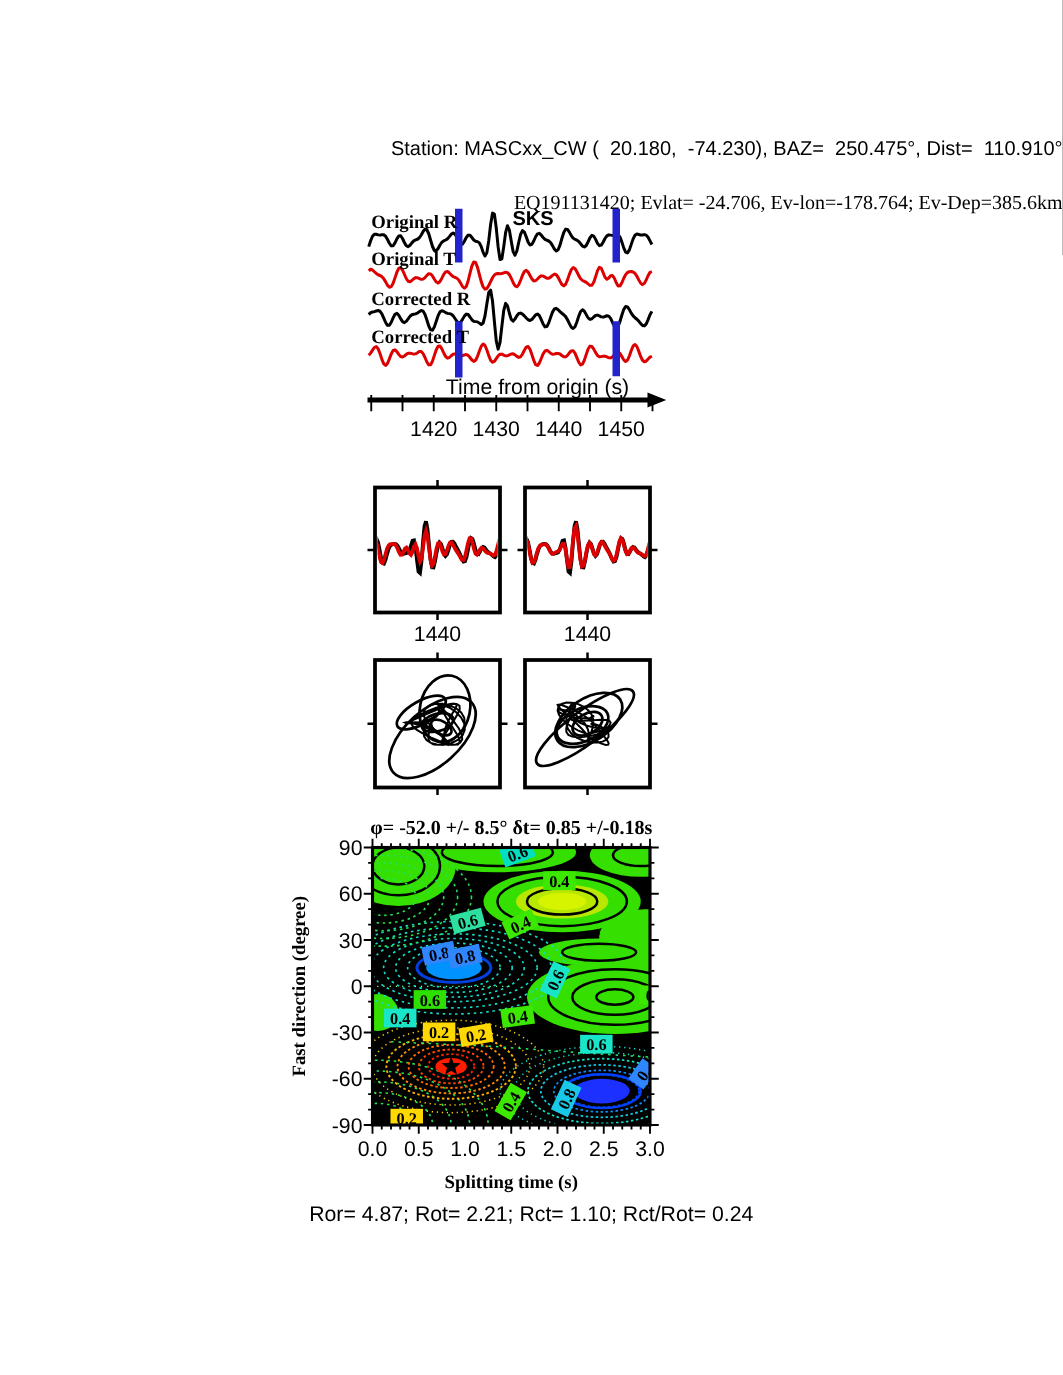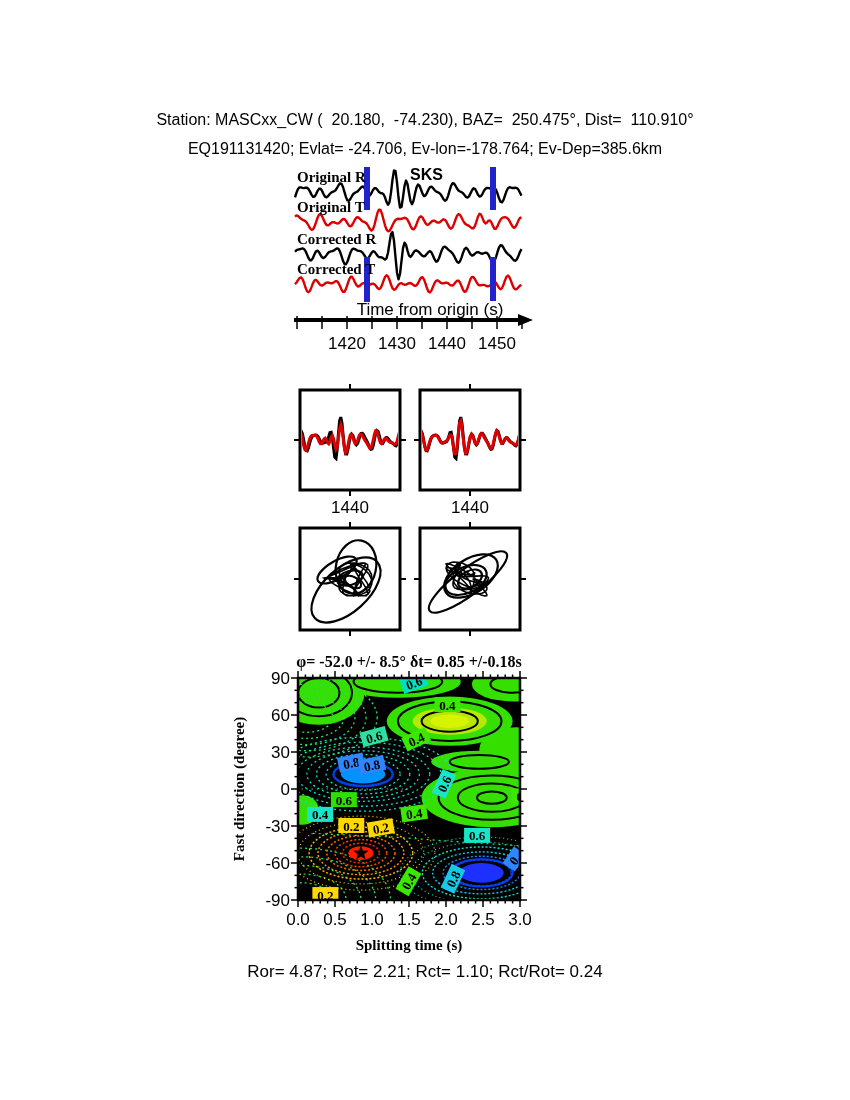--- a/index.html
+++ b/index.html
@@ -1,33 +1,33 @@
 <!DOCTYPE html>
 <html><head>
 <meta charset="utf-8">
 <style>
   html,body{margin:0;padding:0;background:#888;}
   #page{position:relative;width:850px;height:1100px;background:#ffffff;overflow:hidden;
         font-family:"Liberation Sans",sans-serif;margin:0 auto;}
-  .hline{position:absolute;left:0;width:100%;text-align:center;color:#000;
+  .hline{position:absolute;left:0;width:100%;text-align:right;color:#000;
          white-space:pre;font-size:16px;}
   .svgabs{position:absolute;}
   .footer{position:absolute;left:0;width:100%;text-align:center;color:#000;
           font-size:17px;white-space:pre;}
   text{fill:#000;}
   .sans{font-family:"Liberation Sans",sans-serif;}
   .serifb{font-family:"Liberation Serif",serif;font-weight:bold;}
 </style>
 </head>
 <body>
 
 <div id="page">
 
   <div class="hline" style="top:111px;">Station: MASCxx_CW (  20.180,  -74.230), BAZ=  250.475°, Dist=  110.910°</div>
-  <div class="hline" style="top:140px;">EQ191131420; Evlat= -24.706, Ev-lon=-178.764; Ev-Dep=385.6km</div>
+  <div class="hline" style="top:154px;font-family:Liberation Serif, serif;">EQ191131420; Evlat= -24.706, Ev-lon=-178.764; Ev-Dep=385.6km</div>
 
   <svg id="waveSvg" class="svgabs" style="left:280px;top:160px;" width="270" height="205" viewBox="0 0 270 205">
     <g id="waveTraces">
         <polyline points="15.0,37.3 16.5,32.6 18.0,29.0 19.5,27.4 21.0,27.4 22.5,27.9 24.0,28.1 25.5,27.8 27.0,27.8 28.5,29.0 30.0,31.6 31.5,34.6 33.0,36.7 34.5,36.6 36.0,34.3 37.5,31.1 39.0,28.8 40.5,28.6 42.0,30.8 43.5,34.0 45.0,36.6 46.5,37.3 48.0,36.2 49.5,34.3 51.0,32.7 52.5,31.9 54.0,31.4 55.5,30.2 57.0,28.0 58.5,25.2 60.0,23.3 61.5,23.8 63.0,27.0 64.5,32.2 66.0,37.2 67.5,40.4 69.0,40.7 70.5,38.8 72.0,36.0 73.5,33.8 75.0,32.7 76.5,32.0 78.0,31.1 79.5,29.3 81.0,27.4 82.5,26.4 84.0,27.3 85.5,30.0 87.0,33.3 88.5,35.4 90.0,35.3 91.5,33.0 93.0,30.0 94.5,28.1 96.0,28.2 97.5,30.0 99.0,32.0 100.5,33.0 102.0,33.3 103.5,34.3 105.0,37.3 106.5,41.9 108.0,44.8 109.5,42.1 111.0,32.5 112.5,19.6 114.0,10.5 115.5,11.2 117.0,22.3 118.5,37.5 120.0,47.6 121.5,47.0 123.0,37.3 124.5,26.0 126.0,20.6 127.5,24.0 129.0,33.0 130.5,41.3 132.0,44.2 133.5,40.7 135.0,33.8 136.5,27.4 138.0,24.5 139.5,25.7 141.0,29.5 142.5,33.7 144.0,36.0 145.5,35.5 147.0,32.8 148.5,29.4 150.0,27.1 151.5,26.7 153.0,28.1 154.5,30.0 156.0,31.5 157.5,32.2 159.0,32.8 160.5,34.1 162.0,36.5 163.5,39.2 165.0,40.8 166.5,39.8 168.0,36.1 169.5,30.8 171.0,26.0 172.5,23.3 174.0,23.5 175.5,25.7 177.0,28.5 178.5,30.5 180.0,31.5 181.5,32.1 183.0,33.2 184.5,35.0 186.0,36.9 187.5,37.6 189.0,36.4 190.5,33.4 192.0,30.2 193.5,28.3 195.0,28.9 196.5,31.5 198.0,34.7 199.5,36.5 201.0,36.1 202.5,33.8 204.0,30.8 205.5,28.7 207.0,27.9 208.5,28.1 210.0,28.3 211.5,28.0 213.0,27.4 214.5,27.7 216.0,29.7 217.5,33.7 219.0,38.3 220.5,41.7 222.0,42.3 223.5,39.9 225.0,35.5 226.5,31.1 228.0,28.2 229.5,27.2 231.0,27.6 232.5,28.0 234.0,28.0 235.5,27.7 237.0,28.1 238.5,29.8 240.0,32.7 241.5,35.6" fill="none" stroke="#000000" stroke-width="2.4" stroke-linejoin="round"></polyline>
         <polyline points="15.0,56.7 16.5,55.4 18.0,56.0 19.5,57.4 21.0,58.8 22.5,59.8 24.0,60.4 25.5,61.3 27.0,63.0 28.5,65.5 30.0,68.2 31.5,69.8 33.0,69.3 34.5,66.6 36.0,62.3 37.5,57.8 39.0,54.7 40.5,54.1 42.0,56.0 43.5,59.4 45.0,62.8 46.5,65.0 48.0,65.4 49.5,64.4 51.0,63.0 52.5,62.1 54.0,62.2 55.5,62.9 57.0,63.5 58.5,63.3 60.0,62.1 61.5,60.3 63.0,59.0 64.5,59.1 66.0,60.8 67.5,63.4 69.0,65.6 70.5,66.4 72.0,65.2 73.5,62.5 75.0,59.5 76.5,57.5 78.0,57.2 79.5,58.4 81.0,60.0 82.5,61.3 84.0,61.9 85.5,62.6 87.0,64.0 88.5,66.5 90.0,69.2 91.5,70.6 93.0,69.2 94.5,64.8 96.0,58.6 97.5,52.8 99.0,49.6 100.5,50.0 102.0,53.9 103.5,59.6 105.0,65.3 106.5,69.5 108.0,71.3 109.5,70.8 111.0,68.4 112.5,65.3 114.0,62.2 115.5,60.0 117.0,59.0 118.5,58.8 120.0,59.0 121.5,58.8 123.0,58.3 124.5,57.8 126.0,58.1 127.5,59.7 129.0,62.6 130.5,66.0 132.0,68.7 133.5,69.4 135.0,67.7 136.5,64.2 138.0,60.2 139.5,57.2 141.0,56.3 142.5,57.6 144.0,60.4 145.5,63.1 147.0,64.7 148.5,64.6 150.0,63.2 151.5,61.6 153.0,60.7 154.5,60.8 156.0,61.7 157.5,62.6 159.0,62.6 160.5,61.7 162.0,60.3 163.5,59.3 165.0,59.8 166.5,61.8 168.0,64.9 169.5,67.6 171.0,68.7 172.5,67.4 174.0,63.9 175.5,59.5 177.0,55.8 178.5,54.1 180.0,54.8 181.5,57.4 183.0,60.5 184.5,63.0 186.0,64.4 187.5,65.1 189.0,65.9 190.5,67.1 192.0,68.3 193.5,68.2 195.0,65.8 196.5,61.3 198.0,56.5 199.5,53.8 201.0,54.6 202.5,58.1 204.0,61.8 205.5,63.4 207.0,62.4 208.5,60.6 210.0,60.4 211.5,62.6 213.0,66.2 214.5,68.8 216.0,68.7 217.5,66.2 219.0,62.6 220.5,59.7 222.0,58.0 223.5,57.4 225.0,57.2 226.5,57.6 228.0,58.7 229.5,61.0 231.0,63.9 232.5,66.5 234.0,67.7 235.5,66.7 237.0,63.9 238.5,60.4 240.0,57.9 241.5,57.3" fill="none" stroke="#dd0000" stroke-width="2.4" stroke-linejoin="round"></polyline>
         <polyline points="15.0,91.7 16.5,90.1 18.0,89.6 19.5,89.3 21.0,88.8 22.5,88.4 24.0,89.0 25.5,91.1 27.0,94.5 28.5,98.0 30.0,100.3 31.5,100.2 33.0,97.8 34.5,94.3 36.0,91.4 37.5,90.7 39.0,92.2 40.5,94.9 42.0,97.3 43.5,98.1 45.0,97.1 46.5,95.1 48.0,93.0 49.5,91.8 51.0,91.4 52.5,91.1 54.0,90.4 55.5,89.3 57.0,88.4 58.5,88.9 60.0,91.6 61.5,96.0 63.0,100.8 64.5,103.9 66.0,104.2 67.5,101.5 69.0,97.0 70.5,92.5 72.0,89.5 73.5,88.6 75.0,89.1 76.5,90.1 78.0,90.7 79.5,90.9 81.0,91.3 82.5,92.6 84.0,94.8 85.5,97.1 87.0,98.4 88.5,97.8 90.0,95.5 91.5,92.9 93.0,91.3 94.5,91.6 96.0,93.6 97.5,95.8 99.0,97.1 100.5,97.3 102.0,97.5 103.5,98.5 105.0,99.6 106.5,98.4 108.0,92.7 109.5,83.0 111.0,74.0 112.5,72.1 114.0,80.8 115.5,97.1 117.0,112.7 118.5,119.3 120.0,114.0 121.5,100.9 123.0,88.4 124.5,82.7 126.0,84.7 127.5,90.6 129.0,95.5 130.5,96.9 132.0,95.2 133.5,92.6 135.0,90.8 136.5,90.5 138.0,91.3 139.5,92.7 141.0,94.4 142.5,95.8 144.0,96.4 145.5,95.6 147.0,93.8 148.5,91.9 150.0,91.2 151.5,92.5 153.0,95.7 154.5,99.2 156.0,101.5 157.5,101.3 159.0,98.3 160.5,93.9 162.0,89.7 163.5,87.2 165.0,86.7 166.5,87.8 168.0,89.3 169.5,90.6 171.0,91.8 172.5,93.3 174.0,95.8 175.5,98.9 177.0,101.7 178.5,102.8 180.0,101.4 181.5,97.6 183.0,92.9 184.5,89.2 186.0,87.8 187.5,89.0 189.0,91.7 190.5,94.3 192.0,95.5 193.5,95.0 195.0,93.6 196.5,92.4 198.0,92.1 199.5,92.7 201.0,93.5 202.5,93.7 204.0,93.2 205.5,92.6 207.0,92.9 208.5,94.7 210.0,97.9 211.5,101.0 213.0,102.4 214.5,101.1 216.0,97.1 217.5,92.0 219.0,87.5 220.5,85.2 222.0,85.5 223.5,87.7 225.0,90.5 226.5,92.7 228.0,94.2 229.5,95.4 231.0,96.9 232.5,98.8 234.0,100.4 235.5,100.7 237.0,99.1 238.5,95.7 240.0,91.8 241.5,89.1" fill="none" stroke="#000000" stroke-width="2.4" stroke-linejoin="round"></polyline>
         <polyline points="15.0,124.2 16.5,122.5 18.0,120.1 19.5,118.0 21.0,117.3 22.5,119.0 24.0,122.8 25.5,127.5 27.0,131.1 28.5,132.3 30.0,130.7 31.5,127.1 33.0,123.1 34.5,120.4 36.0,119.9 37.5,121.3 39.0,123.5 40.5,125.2 42.0,125.6 43.5,124.8 45.0,123.5 46.5,122.6 48.0,122.5 49.5,122.9 51.0,123.3 52.5,123.1 54.0,122.2 55.5,121.2 57.0,121.2 58.5,122.9 60.0,126.0 61.5,129.6 63.0,131.9 64.5,131.8 66.0,128.9 67.5,124.3 69.0,119.8 70.5,117.0 72.0,116.8 73.5,119.1 75.0,122.4 76.5,125.2 78.0,126.5 79.5,126.0 81.0,124.6 82.5,123.4 84.0,123.1 85.5,123.6 87.0,124.5 88.5,124.9 90.0,124.6 91.5,123.9 93.0,123.6 94.5,124.3 96.0,126.0 97.5,128.0 99.0,129.1 100.5,128.2 102.0,125.1 103.5,120.8 105.0,117.0 106.5,115.2 108.0,116.4 109.5,120.0 111.0,124.5 112.5,128.2 114.0,129.8 115.5,129.1 117.0,126.9 118.5,124.7 120.0,123.4 121.5,123.3 123.0,124.1 124.5,124.7 126.0,124.6 127.5,123.9 129.0,123.2 130.5,123.0 132.0,123.9 133.5,125.1 135.0,125.9 136.5,125.4 138.0,123.2 139.5,120.2 141.0,117.7 142.5,117.2 144.0,119.4 145.5,123.6 147.0,128.3 148.5,131.7 150.0,132.4 151.5,130.4 153.0,126.8 154.5,123.1 156.0,120.8 157.5,120.3 159.0,121.2 160.5,122.6 162.0,123.4 163.5,123.3 165.0,122.8 166.5,122.7 168.0,123.2 169.5,124.4 171.0,125.4 172.5,125.5 174.0,124.3 175.5,122.3 177.0,120.7 178.5,120.6 180.0,122.5 181.5,126.1 183.0,129.8 184.5,131.9 186.0,131.3 187.5,128.1 189.0,123.5 190.5,119.2 192.0,116.9 193.5,117.1 195.0,119.3 196.5,122.1 198.0,124.4 199.5,125.4 201.0,125.3 202.5,124.9 204.0,124.9 205.5,125.5 207.0,126.2 208.5,126.3 210.0,125.5 211.5,123.8 213.0,122.2 214.5,121.6 216.0,122.8 217.5,125.3 219.0,127.9 220.5,129.2 222.0,128.1 223.5,124.8 225.0,120.4 226.5,116.8 228.0,115.6 229.5,117.2 231.0,120.9 232.5,125.1 234.0,128.2 235.5,129.4 237.0,128.8 238.5,127.2 240.0,125.7 241.5,125.0" fill="none" stroke="#dd0000" stroke-width="2.4" stroke-linejoin="round"></polyline>
       </g>
     <g id="waveBars">
         <rect x="84" y="7" width="6" height="43" fill="#2323cc"></rect>

